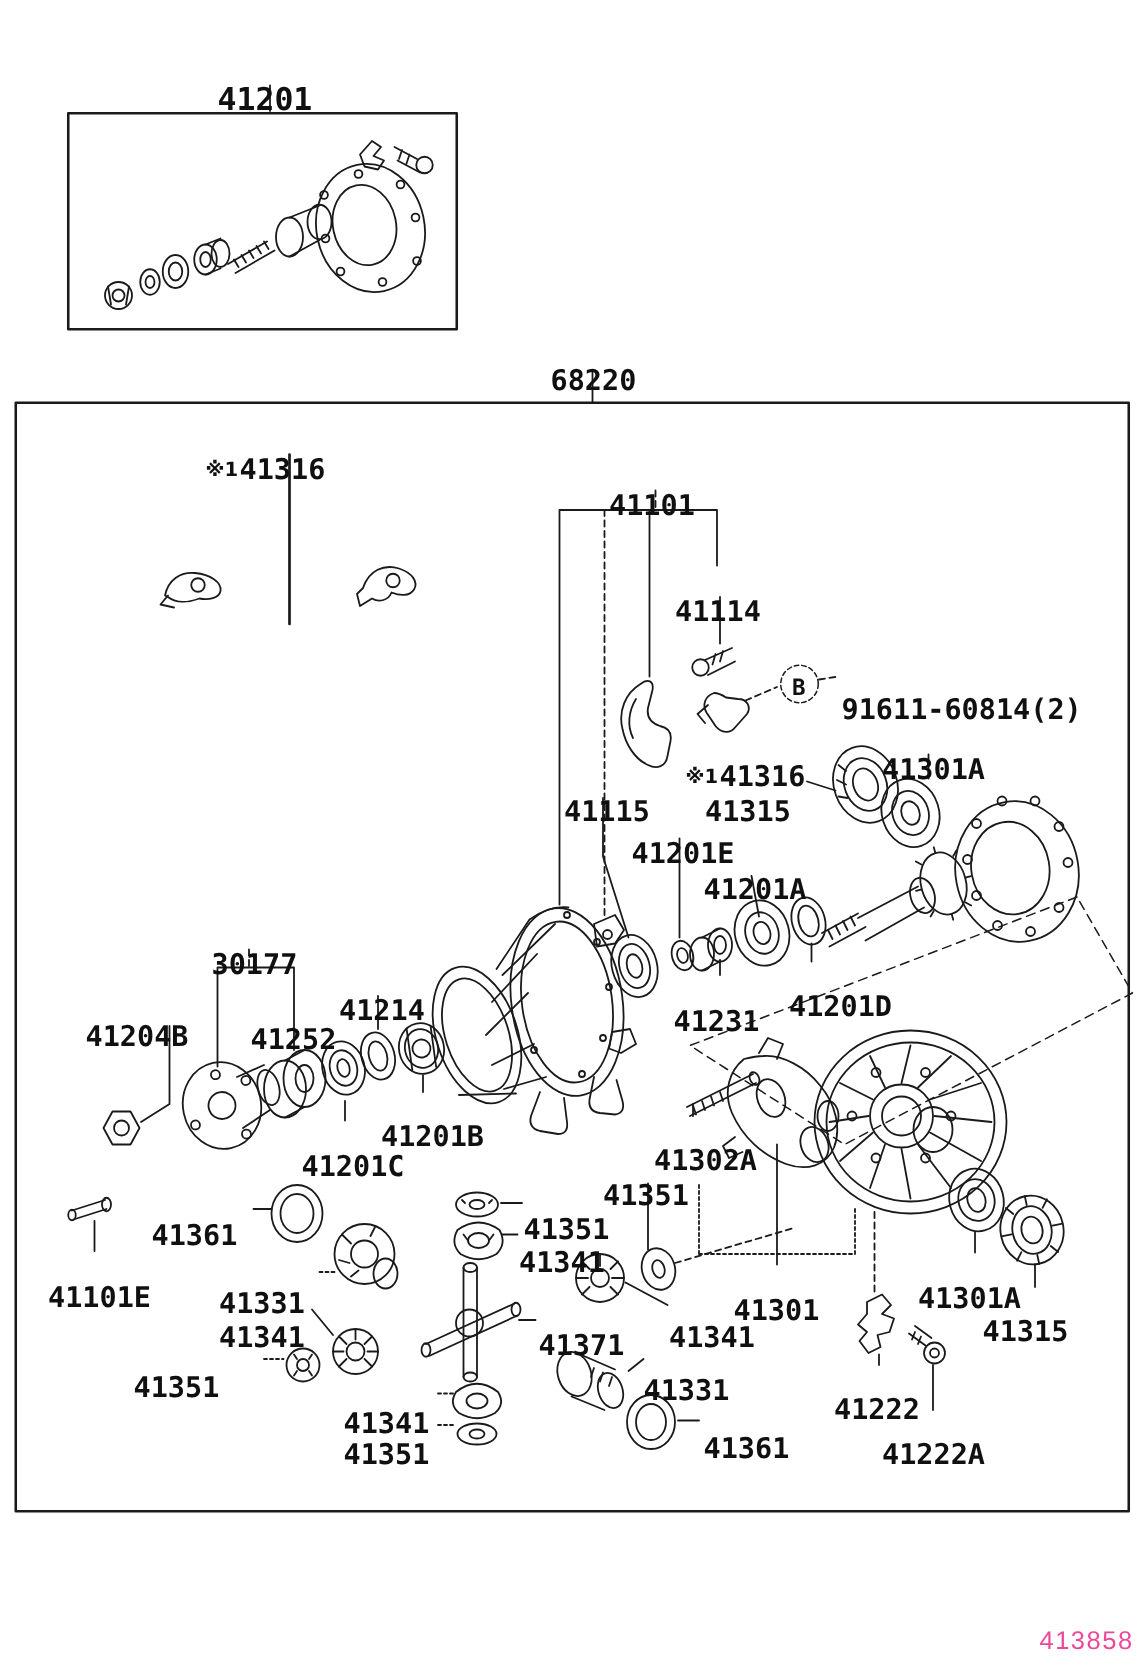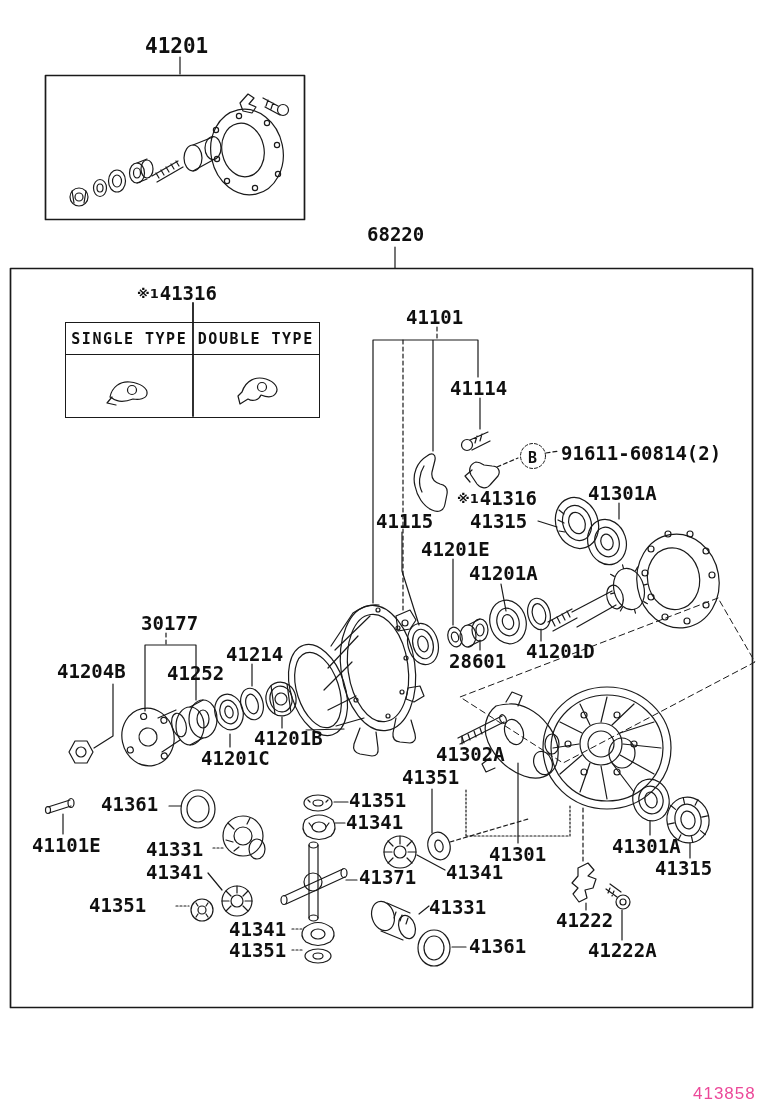--- a/index.html
+++ b/index.html
@@ -3,21 +3,21 @@
 <meta charset="utf-8">
 <style>
   html,body{margin:0;padding:0;background:#fff;}
   #stage{position:relative;width:760px;height:1112px;background:#ffffff;overflow:hidden;
          font-family:"DejaVu Sans Mono","Liberation Mono",monospace;}
   #art{position:absolute;left:0;top:0;z-index:1;}
   #art *{stroke:#1a1a1a;fill:none;stroke-width:1.2;stroke-linecap:round;stroke-linejoin:round;}
   #art .ln{stroke-width:1;}
   #art .bx{stroke-width:1.7;}
   #art .thick{stroke-width:1.8;}
-  .lbl{position:absolute;z-index:3;font-weight:bold;font-size:19px;line-height:1;color:#101010;white-space:nowrap;}
+  .lbl{position:absolute;z-index:3;font-weight:bold;font-size:19px;line-height:1;color:#101010;white-space:nowrap;margin-top:20px;}
   .lbl.big{font-size:21px;}
   .pre{font-family:"DejaVu Sans",sans-serif;font-size:13px;font-weight:bold;vertical-align:2px;margin-right:1px;}
   .type-table{position:absolute;left:65px;top:322px;width:253px;height:94px;border:1.6px solid #1a1a1a;z-index:2;background:transparent;}
   .tt-head{display:flex;height:31px;border-bottom:1.4px solid #1a1a1a;}
   .tt-cell{flex:1;display:flex;align-items:center;justify-content:center;
            font-size:15px;font-weight:bold;letter-spacing:1.5px;color:#101010;}
   .ref-letter{position:absolute;z-index:3;font-size:15px;font-weight:bold;color:#101010;}
   .catalog{position:absolute;z-index:3;font-family:"Liberation Sans","DejaVu Sans",sans-serif;
            font-size:17px;color:#ec4899;letter-spacing:1px;}
 </style>
@@ -361,39 +361,33 @@
     <path d="M292,950 H304"></path>
     <path d="M213,848 H224"></path>
     <path d="M466,790 V836 M466,836 H570 M570,836 V805"></path>
   </g>
 
   <g>
     <circle class="ln" cx="533" cy="456" r="12.5" stroke-dasharray="3,2"></circle>
   </g>
 </svg>
 
-<div class="type-table">
-  <div class="tt-head">
-    <div class="tt-cell">SINGLE TYPE</div>
-    <div class="tt-cell">DOUBLE TYPE</div>
-  </div>
-</div>
 
 <div class="lbl big" style="left:145px;top:36px">41201</div>
 <div class="lbl" style="left:367px;top:225px">68220</div>
 <div class="lbl" style="left:137px;top:284px"><span class="pre">※1</span><span>41316</span></div>
 <div class="lbl" style="left:406px;top:308px">41101</div>
 <div class="lbl" style="left:450px;top:379px">41114</div>
 <div class="lbl" style="left:457px;top:489px"><span class="pre">※1</span><span>41316</span></div>
 <div class="lbl" style="left:470px;top:512px">41315</div>
 <div class="lbl" style="left:588px;top:484px">41301A</div>
 <div class="lbl" style="left:376px;top:512px">41115</div>
 <div class="lbl" style="left:421px;top:540px">41201E</div>
 <div class="lbl" style="left:469px;top:564px">41201A</div>
-<div class="lbl" style="left:449px;top:652px">28601</div>
+<div class="lbl" style="left:449px;top:652px">41231</div>
 <div class="lbl" style="left:526px;top:642px">41201D</div>
 <div class="lbl" style="left:141px;top:614px">30177</div>
 <div class="lbl" style="left:57px;top:662px">41204B</div>
 <div class="lbl" style="left:167px;top:664px">41252</div>
 <div class="lbl" style="left:226px;top:645px">41214</div>
 <div class="lbl" style="left:254px;top:729px">41201B</div>
 <div class="lbl" style="left:201px;top:749px">41201C</div>
 <div class="lbl" style="left:436px;top:745px">41302A</div>
 <div class="lbl" style="left:402px;top:768px">41351</div>
 <div class="lbl" style="left:32px;top:836px">41101E</div>

